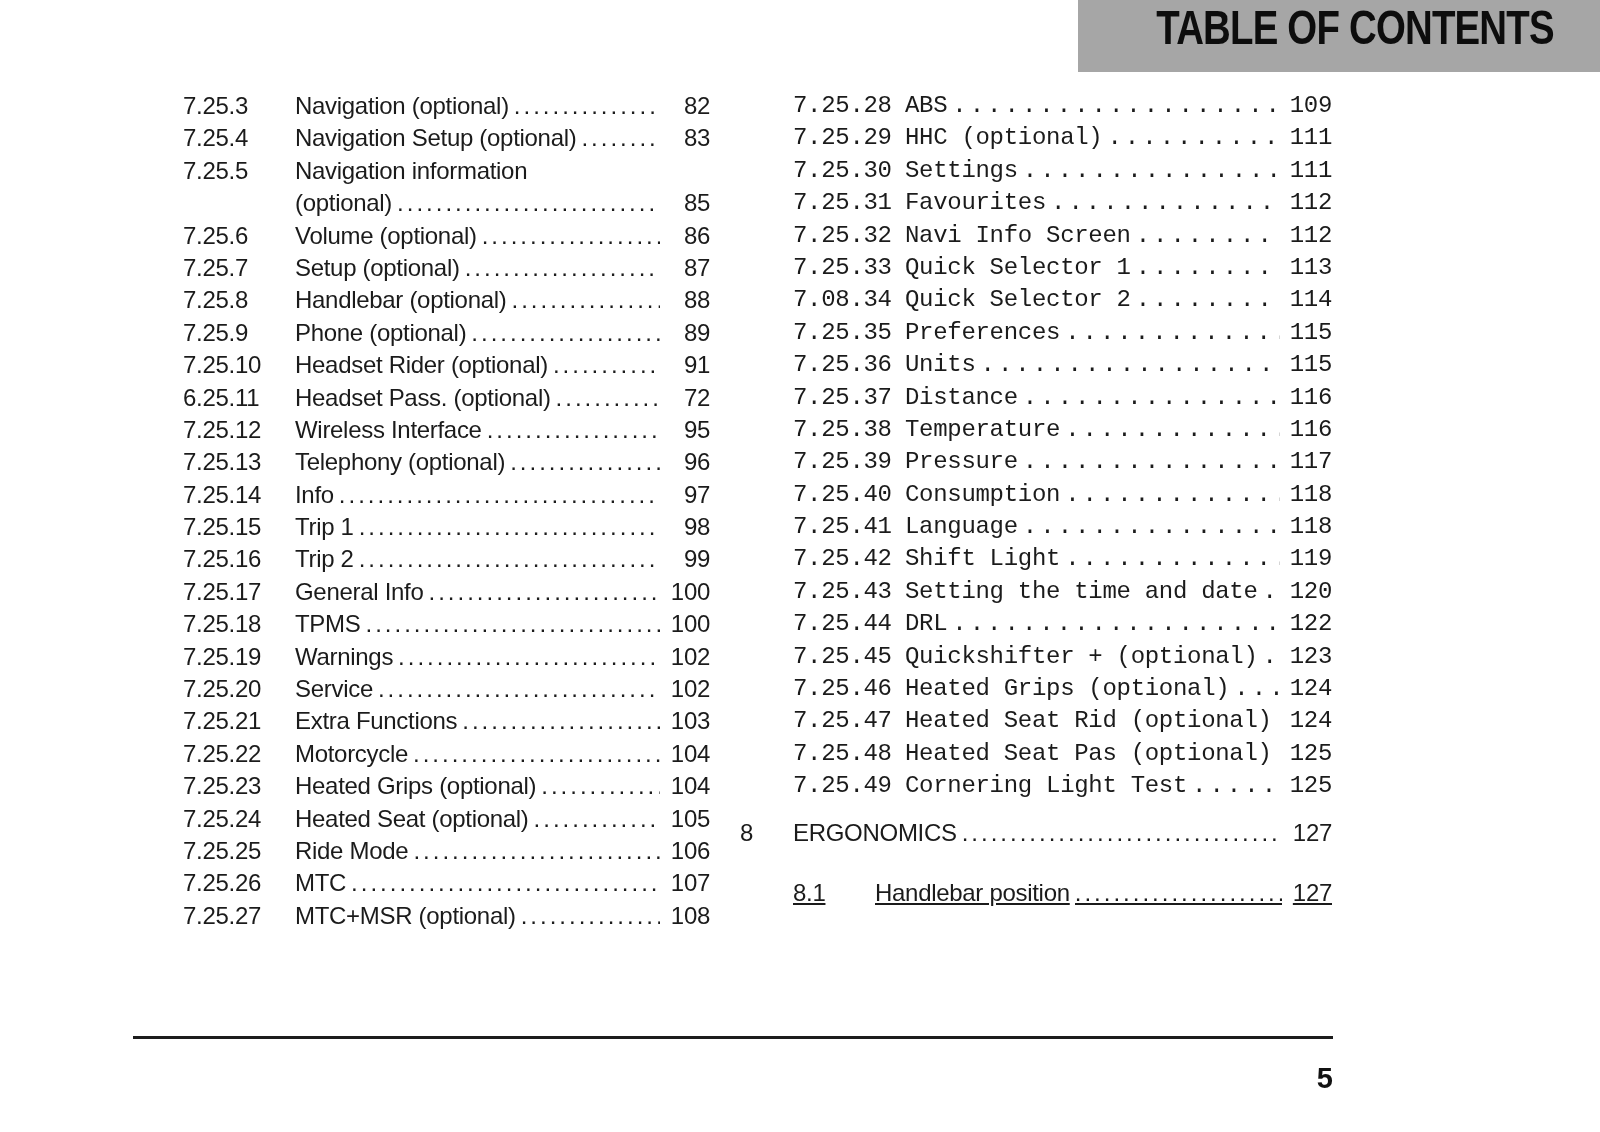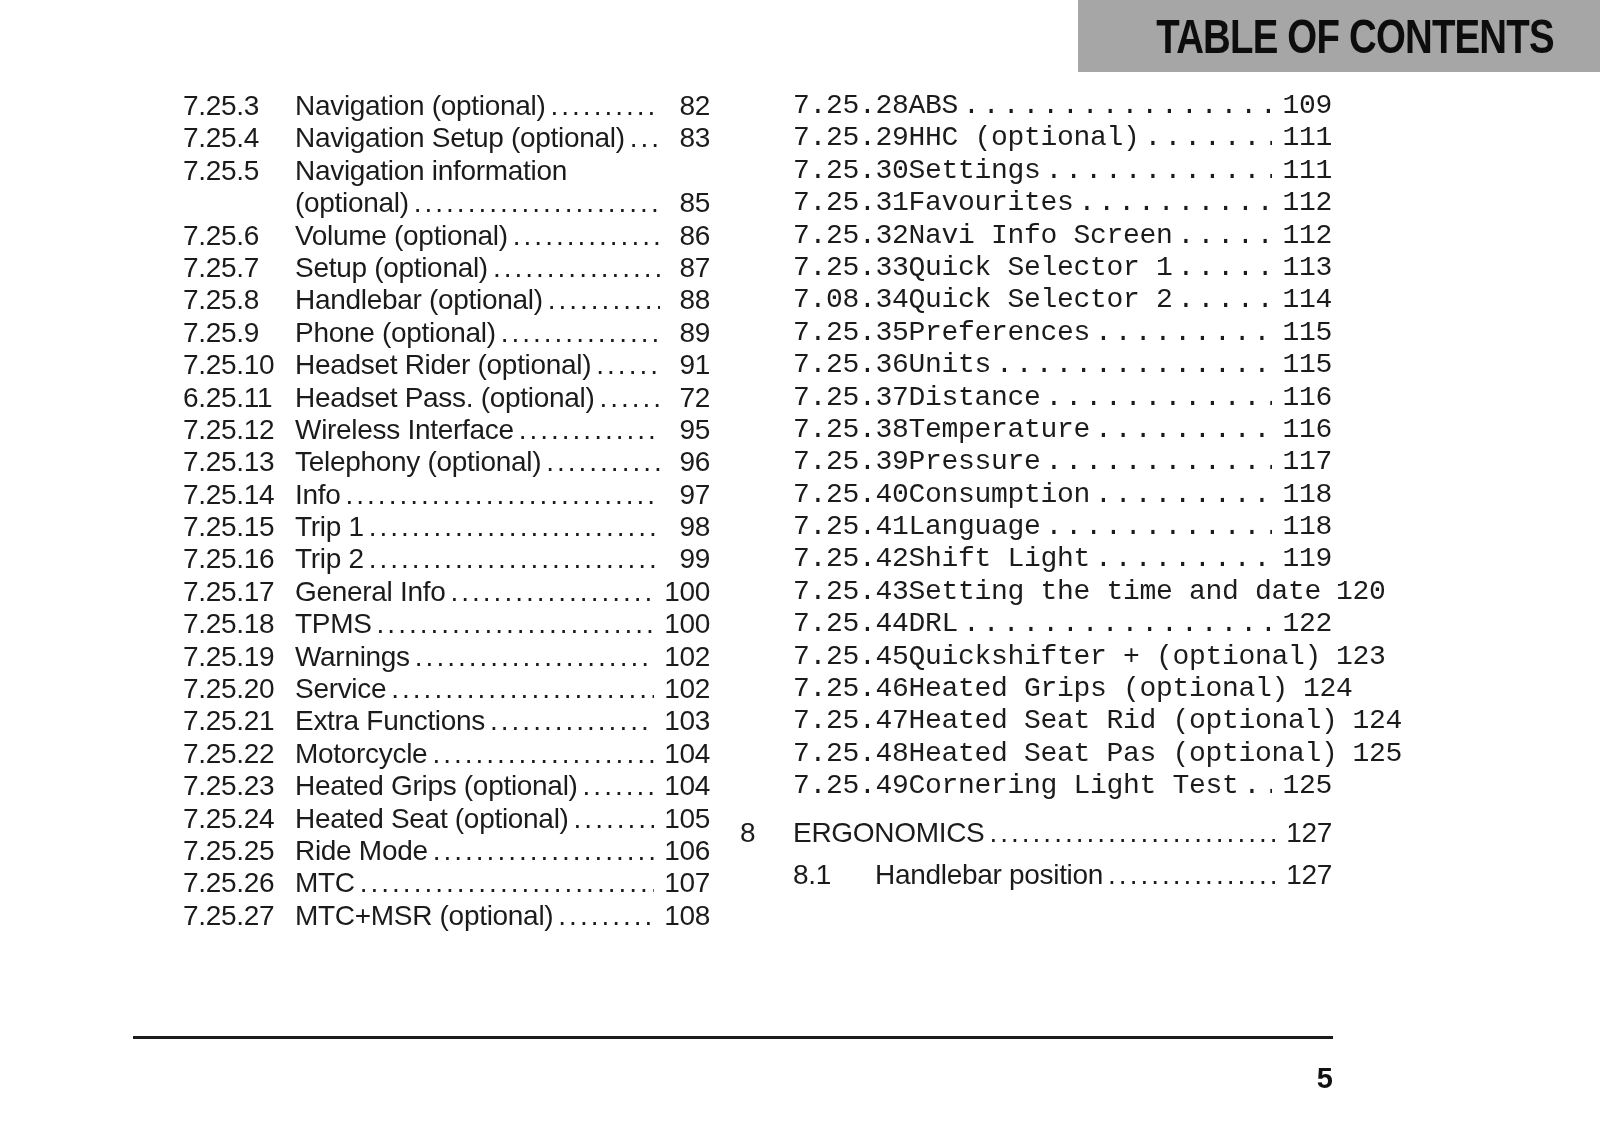--- a/index.html
+++ b/index.html
@@ -22,21 +22,21 @@
   }
   
   .header-band {
     position: absolute;
     left: 1078px;
     top: 0;
     width: 522px;
     height: 72px;
     background: #a6a6a6;
     display: flex;
-    align-items: center;
+    align-items: flex-start;
     justify-content: flex-end;
   }
   .header-title {
     font-size: 48px;
     font-weight: bold;
     color: #0d0d0d;
     white-space: nowrap;
     letter-spacing: -1px;
     transform: scaleX(0.8);
     transform-origin: right center;
@@ -53,21 +53,21 @@
     position: absolute;
     left: 740px;
     top: 90px;
     width: 592px;
   }
   .toc-row {
     display: flex;
     align-items: baseline;
     height: 32.4px;
     line-height: 32.4px;
-    font-size: 28px;
+    font-size: 24px;
     letter-spacing: -0.3px;
     box-sizing: border-box;
   }
   .toc-row .num {
     flex: 0 0 112px;
     white-space: nowrap;
   }
   .toc-row .title {
     white-space: nowrap;
     flex: 0 0 auto;
@@ -85,21 +85,21 @@
     min-width: 40px;
     text-align: right;
     padding-left: 10px;
     white-space: nowrap;
   }
   
   .row-sub   { padding-left: 53px; font-family: Liberation Mono, monospace; }
   .row-sub .num { flex-basis: 112px; }
   .row-chapter { margin-top: 14px; }
   .row-chapter .num { flex-basis: 53px; }
-  .row-chsub { padding-left: 53px; margin-top: 10px; }
+  .row-chsub { padding-left: 53px; margin-top: 28px; text-decoration: underline; }
   .row-chsub .num { flex-basis: 82px; }
   
   .footer-rule {
     position: absolute;
     left: 133px;
     top: 1036px;
     width: 1200px;
     height: 3px;
     background: #1c1c1c;
   }

